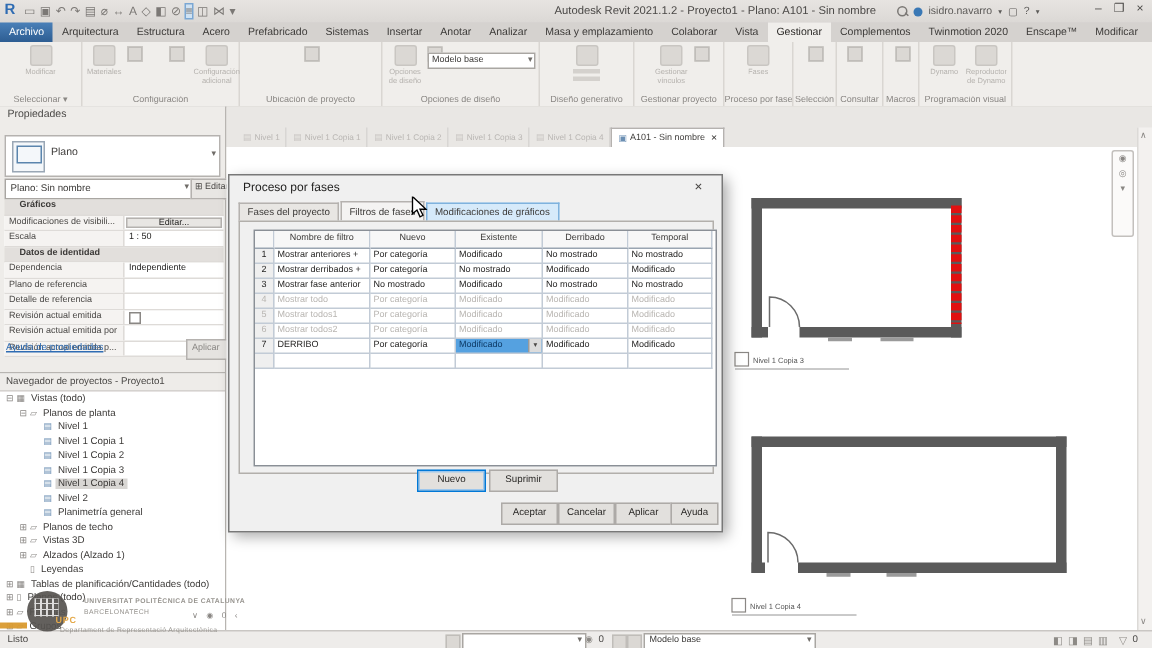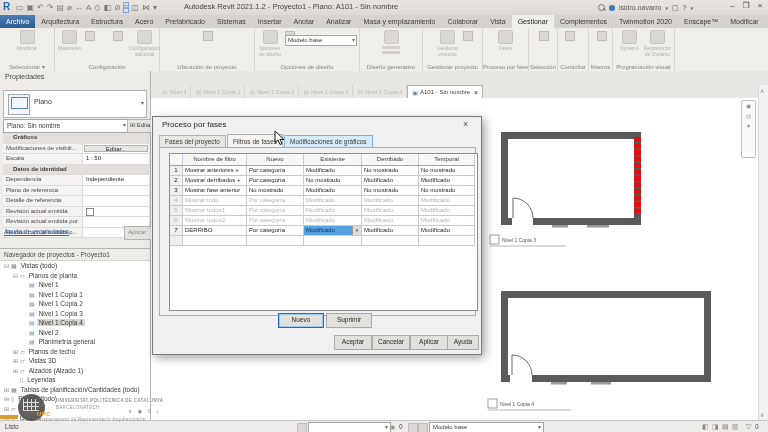--- a/index.html
+++ b/index.html
@@ -7,21 +7,21 @@
        font-family:"Liberation Sans","DejaVu Sans",sans-serif;color:#3c3a38;
        -webkit-user-select:none;user-select:none;}
   .abs{position:absolute;}
   
   #titlebar{left:0;top:0;width:768px;height:15px;background:linear-gradient(#e7e4e1,#dbd8d5);
             border-bottom:1px solid #c9c6c3;}
   #rlogo{left:3px;top:1px;font-size:10px;font-weight:bold;color:#2f6cb3;}
   #qat{left:16px;top:1px;height:13px;display:flex;align-items:center;gap:3px;}
   .qat{font-size:8px;color:#7b7875;line-height:9px;}
   .qat.active{background:#cfe2f3;outline:1px solid #7aa7d4;}
-  #wtitle{left:184px;top:2px;width:400px;text-align:left;font-size:7.5px;color:#4a4846;
+  #wtitle{left:184px;top:2px;width:400px;text-align:right;font-size:7.5px;color:#4a4846;
           white-space:nowrap;overflow:hidden;}
   #infocenter{left:598px;top:1px;height:13px;display:flex;align-items:center;gap:4px;font-size:7px;color:#5c5a58;}
   .mag{width:5px;height:5px;border:1px solid #7b7875;border-radius:50%;position:relative;display:inline-block;}
   .mag::after{content:"";position:absolute;left:4px;top:4px;width:3px;height:1px;background:#7b7875;transform:rotate(45deg);}
   .userdot{width:6px;height:6px;border-radius:50%;background:#3a78b5;display:inline-block;}
   #winbtns{left:730px;top:1px;display:flex;gap:8px;font-size:8px;color:#4a4846;}
   
   #ribbontabs{left:0;top:15px;width:768px;height:13px;background:#d5d2cf;display:flex;align-items:stretch;}
   .rtab{font-size:7px;padding:1px 6px 0 6px;line-height:12px;white-space:nowrap;color:#3d3b39;}
   .rtab.file{background:linear-gradient(#4a80b8,#2d5d92);color:#fff;}

